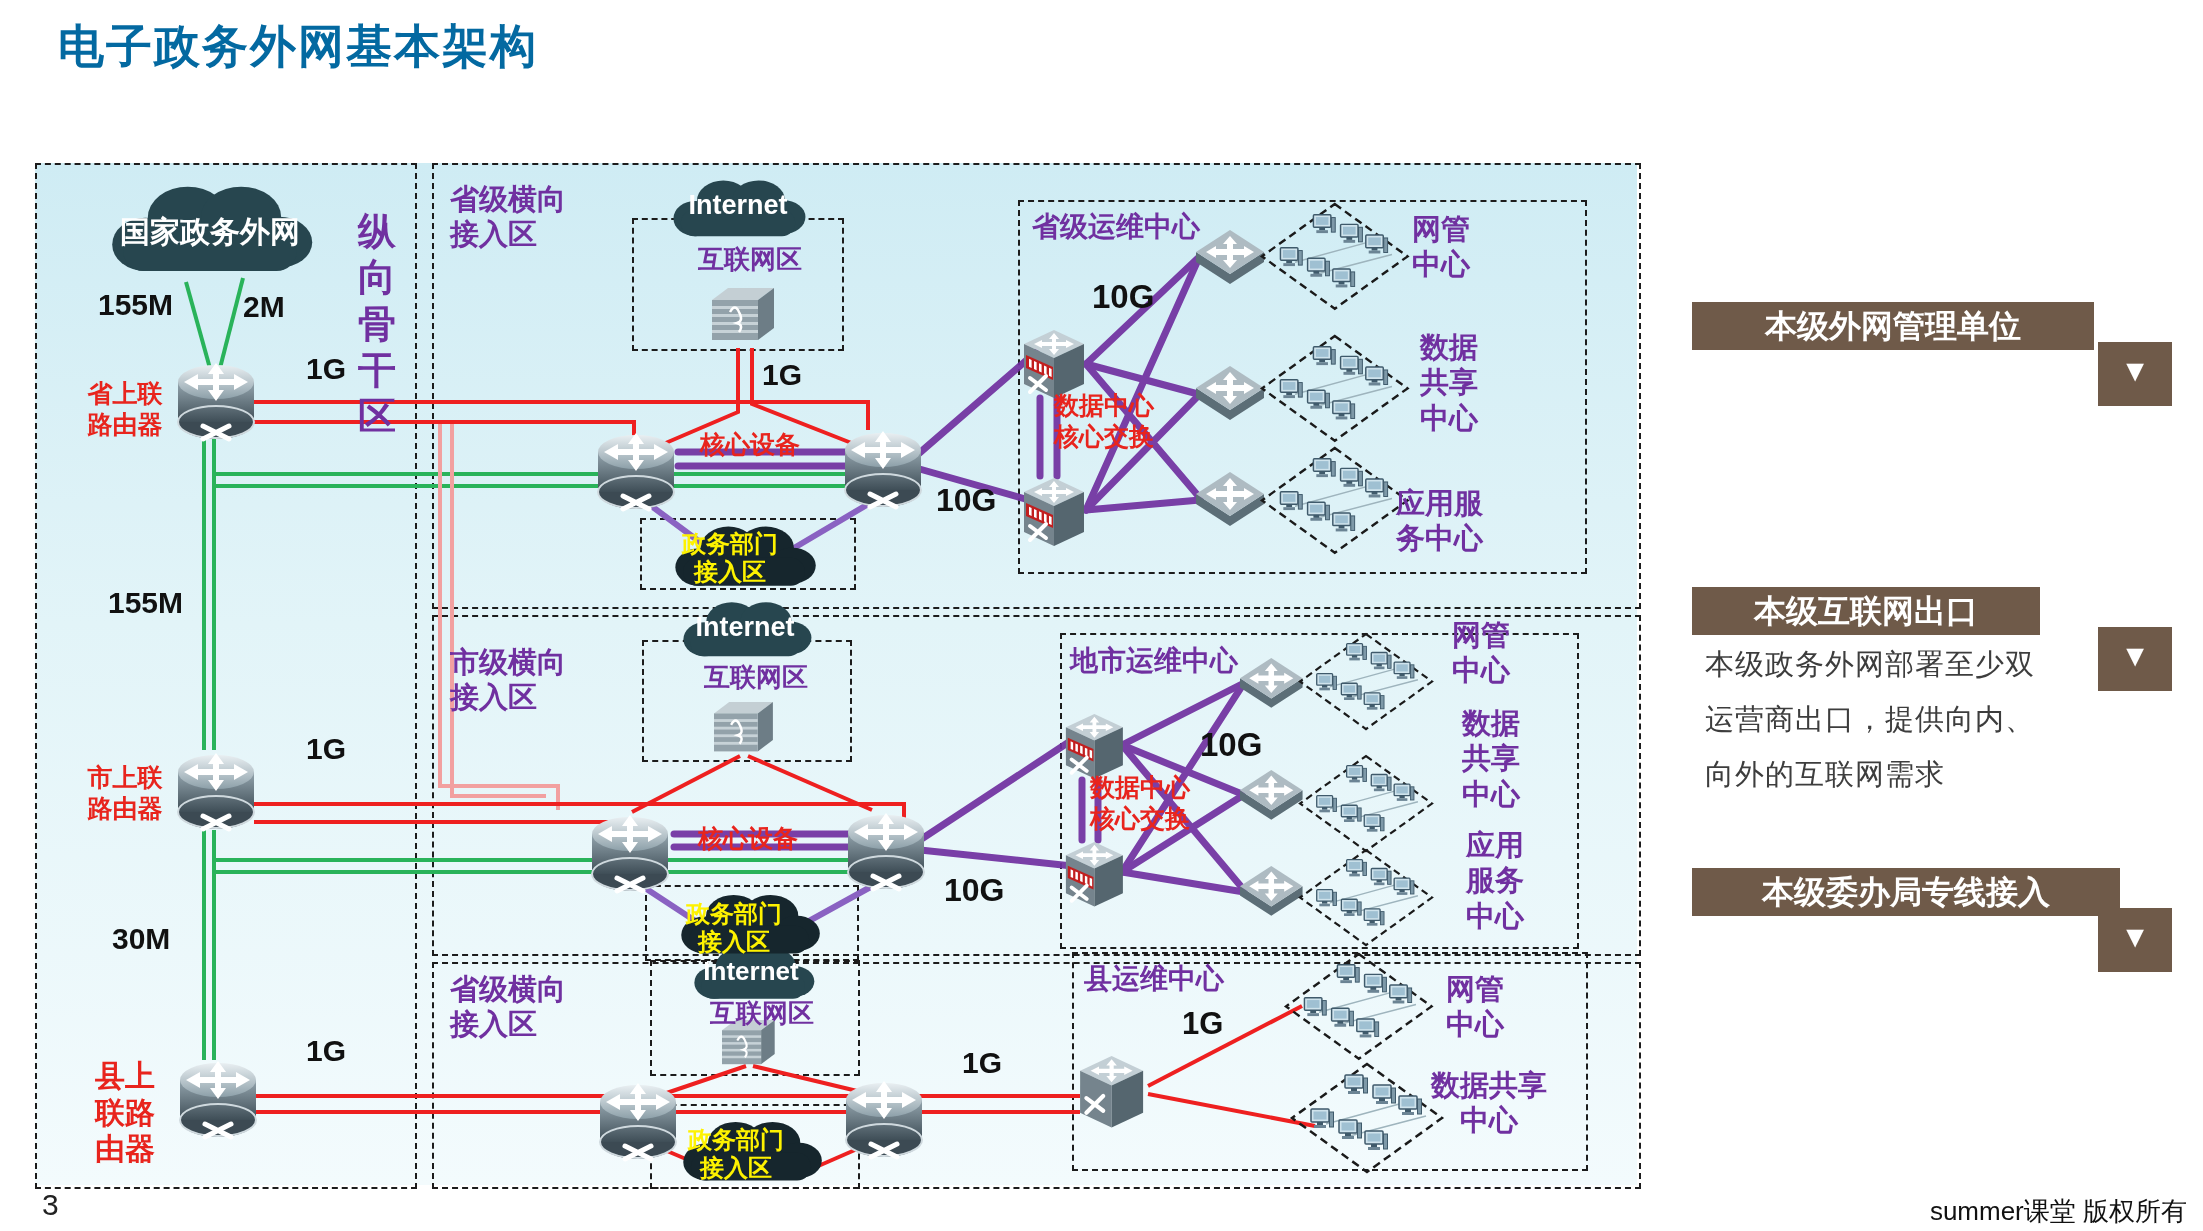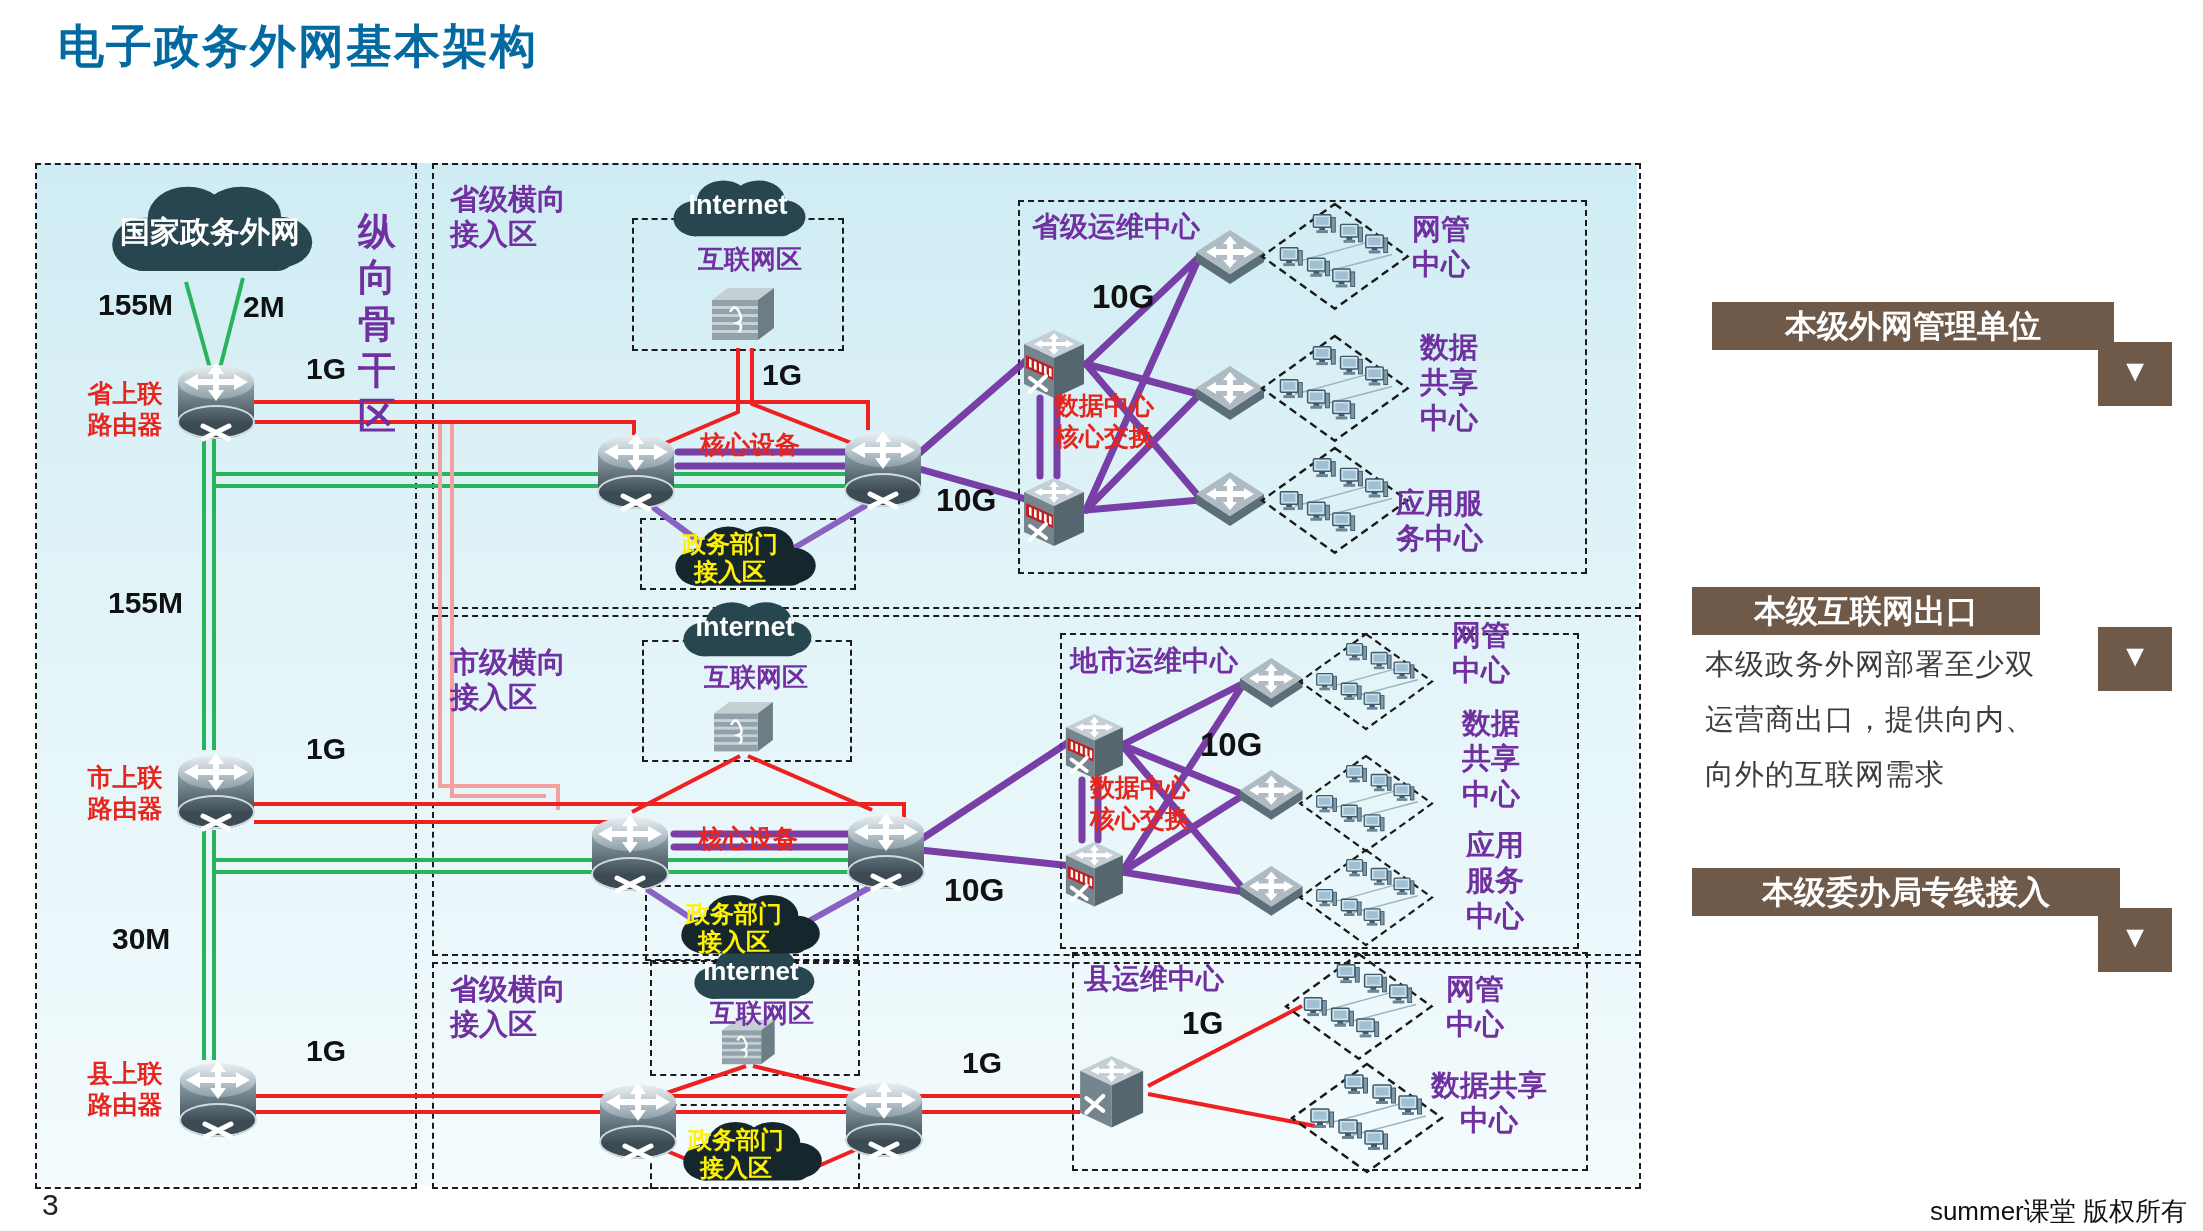--- a/index.html
+++ b/index.html
@@ -264,21 +264,21 @@
   <div class="lbl purple wrap" style="left:358px;top:176px;width:34px;font-size:38px;margin-top:32px;">纵向骨干区</div>
   <div class="lbl cloudtxt" style="left:100px;top:212px;width:220px;font-size:30px;">国家政务外网</div>
   <div class="lbl bw" style="left:98px;top:288px;">155M</div>
   <div class="lbl bw" style="left:243px;top:290px;">2M</div>
   <div class="lbl red wrap" style="left:84px;top:378px;width:82px;font-size:25px;text-align:center;">省上联路由器</div>
   <div class="lbl bw" style="left:306px;top:352px;">1G</div>
   <div class="lbl bw" style="left:108px;top:586px;">155M</div>
   <div class="lbl red wrap" style="left:84px;top:762px;width:82px;font-size:25px;text-align:center;">市上联路由器</div>
   <div class="lbl bw" style="left:306px;top:732px;">1G</div>
   <div class="lbl bw" style="left:112px;top:922px;">30M</div>
-  <div class="lbl red wrap" style="left:84px;top:1058px;width:82px;font-size:25px;text-align:center;">县上联路由器</div>
+  <div class="lbl red wrap" style="left:84px;top:1058px;width:82px;font-size:30px;text-align:center;">县上联路由器</div>
   <div class="lbl bw" style="left:306px;top:1034px;">1G</div>
 
   <div class="lbl purple wrap" style="left:450px;top:182px;width:124px;font-size:29px;">省级横向接入区</div>
   <div class="lbl cloudtxt" style="left:652px;top:190px;width:172px;font-size:27px;">Internet</div>
   <div class="lbl purple" style="left:698px;top:242px;font-size:26px;">互联网区</div>
   <div class="lbl bw" style="left:762px;top:358px;">1G</div>
   <div class="lbl red" style="left:700px;top:428px;font-size:25px;">核心设备</div>
   <div class="lbl govtxt" style="left:678px;top:530px;width:104px;font-size:24px;">政务部门接入区</div>
   <div class="lbl bw" style="left:936px;top:482px;font-size:32px;">10G</div>
   <div class="lbl purple" style="left:1032px;top:208px;font-size:28px;">省级运维中心</div>
@@ -304,21 +304,21 @@
   <div class="lbl purple wrap" style="left:450px;top:972px;width:124px;font-size:29px;">省级横向接入区</div>
   <div class="lbl cloudtxt" style="left:668px;top:956px;width:166px;font-size:26px;">Internet</div>
   <div class="lbl purple" style="left:710px;top:996px;font-size:26px;">互联网区</div>
   <div class="lbl bw" style="left:962px;top:1046px;">1G</div>
   <div class="lbl govtxt" style="left:684px;top:1126px;width:104px;font-size:24px;">政务部门接入区</div>
   <div class="lbl purple" style="left:1084px;top:960px;font-size:28px;">县运维中心</div>
   <div class="lbl bw" style="left:1182px;top:1006px;font-size:31px;">1G</div>
   <div class="lbl purple wrap" style="left:1446px;top:972px;width:62px;font-size:29px;">网管中心</div>
   <div class="lbl purple wrap" style="left:1428px;top:1068px;width:122px;font-size:29px;text-align:center;">数据共享中心</div>
 
-  <div class="panel-bar" style="left:1692px;top:302px;width:402px;margin-left:20px;">本级外网管理单位</div>
+  <div class="panel-bar" style="left:1692px;top:302px;width:402px;">本级外网管理单位</div>
   <div class="panel-flag" style="left:2098px;top:342px;">▼</div>
 
   <div class="panel-bar" style="left:1692px;top:587px;width:348px;">本级互联网出口</div>
   <div class="panel-flag" style="left:2098px;top:627px;">▼</div>
   <div class="panel-body" style="left:1705px;top:637px;">本级政务外网部署至少双运营商出口，提供向内、向外的互联网需求</div>
 
   <div class="panel-bar" style="left:1692px;top:868px;width:428px;">本级委办局专线接入</div>
   <div class="panel-flag" style="left:2098px;top:908px;">▼</div>
 
   <div class="abs" id="footer-page">3</div>

